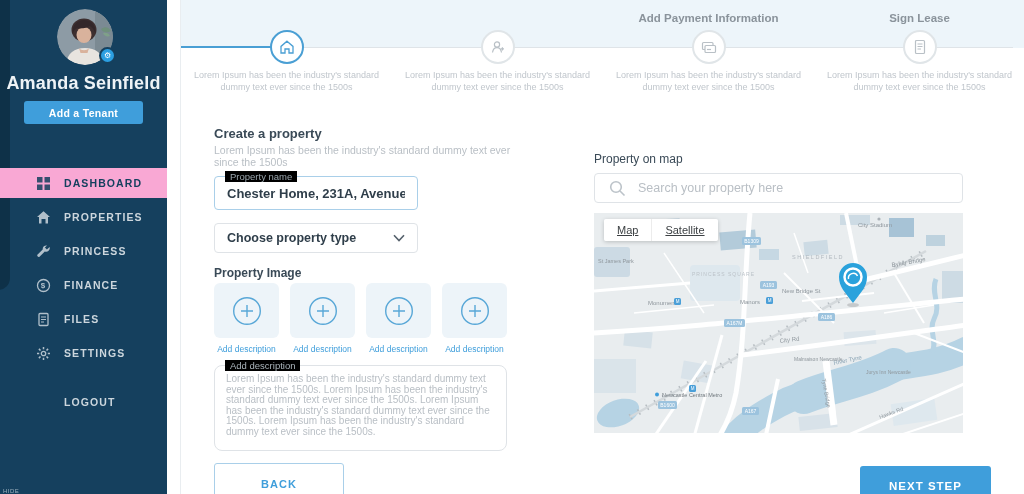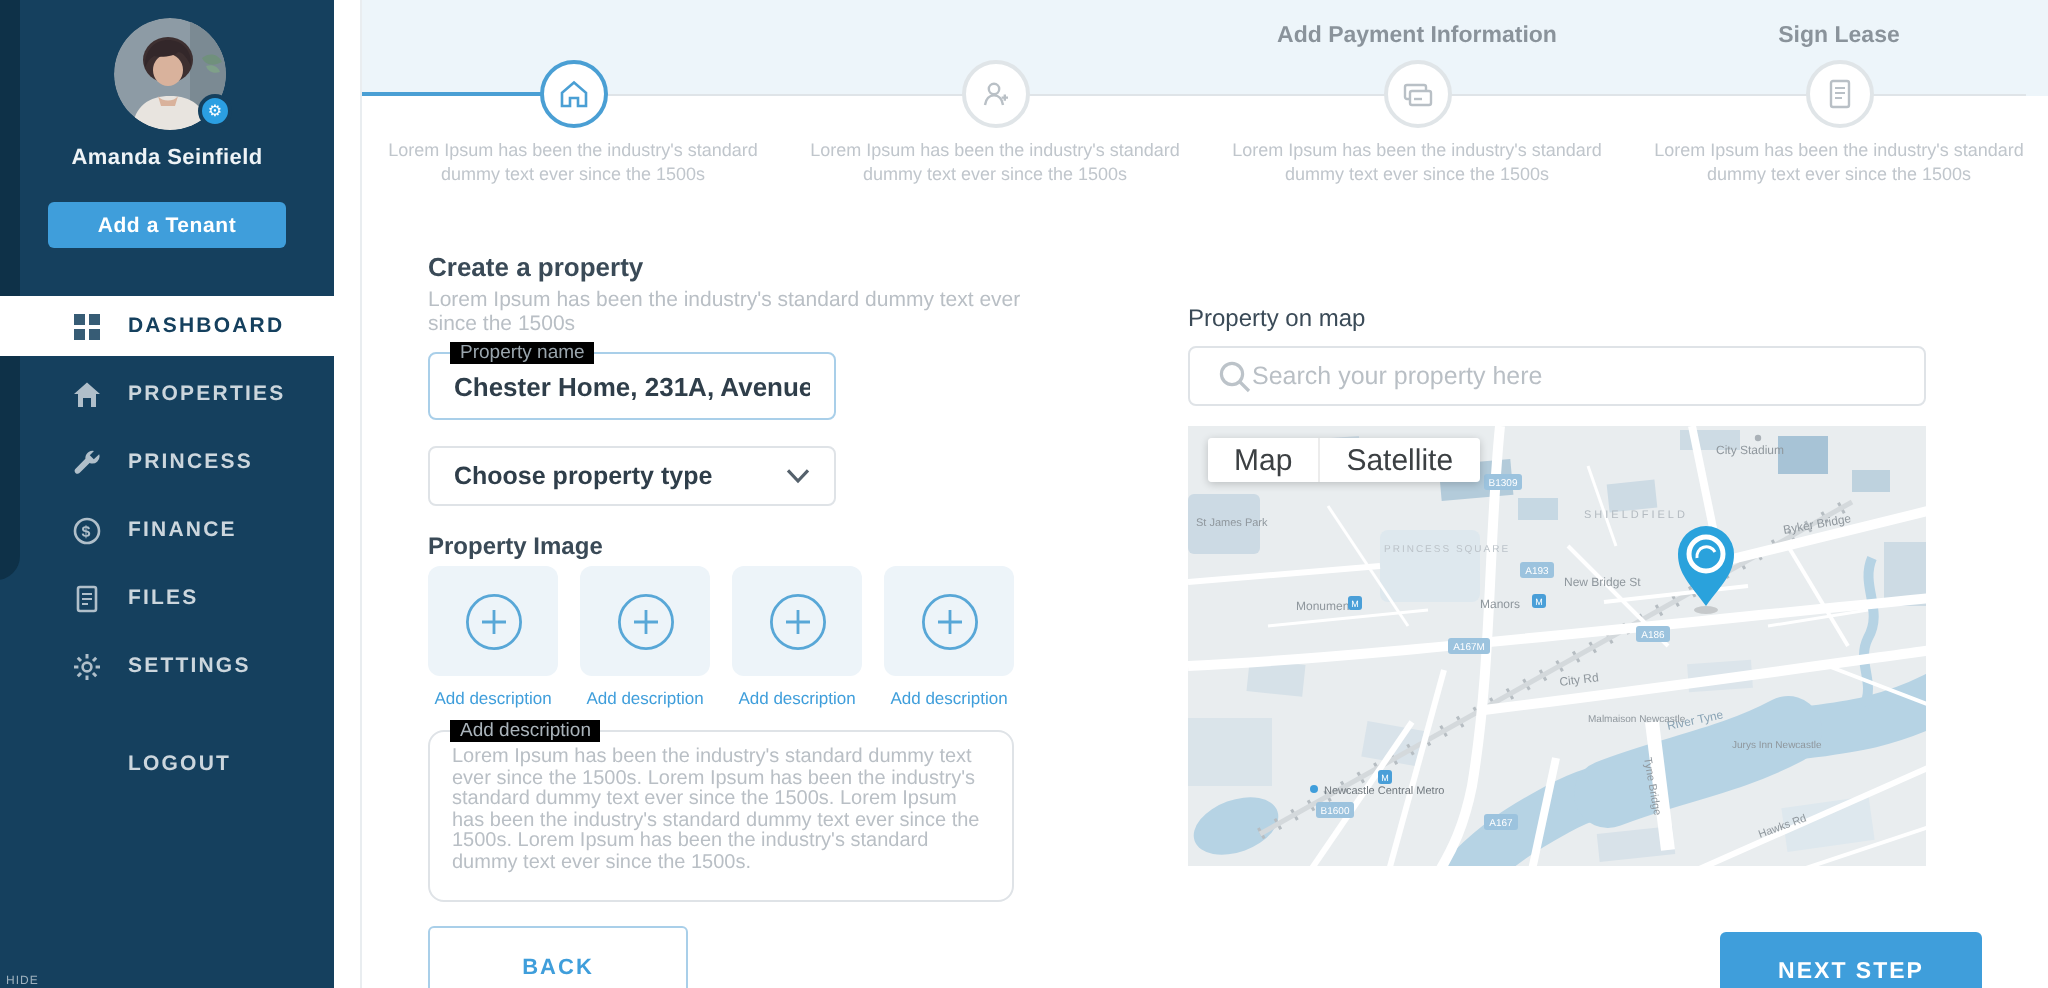--- a/index.html
+++ b/index.html
@@ -11,31 +11,31 @@
   .sidebar { position:absolute; left:0; top:0; width:167px; height:494px;
              background:#15405e; overflow:hidden; z-index:5; }
   .sidebar-deco { position:absolute; left:-8px; top:-30px; width:18px; height:320px;
                   background:#0e3148; border-radius:0 0 18px 9px; }
   .avatar-wrap { position:absolute; left:57px; top:9px; width:56px; height:56px; }
   .avatar-wrap svg { border-radius:50%; display:block; }
   .avatar-badge { position:absolute; right:-3px; bottom:1px; width:17px; height:17px;
                   border-radius:50%; background:#2b9fe2; border:2px solid #15405e;
                   color:#fff; font-size:8px; line-height:13px; text-align:center; cursor:pointer; }
   .user-name { position:absolute; top:73px; left:0; width:167px; text-align:center;
-               color:#eef3f6; font-size:11px; font-weight:bold; letter-spacing:.2px; }
+               color:#eef3f6; font-size:18px; font-weight:bold; letter-spacing:.2px; }
   .add-tenant { position:absolute; left:24px; top:101px; width:119px; height:23px;
                 background:#3f9edb; border:none; border-radius:3px; color:#fff;
                 font-family:inherit; font-size:10.5px; font-weight:bold; letter-spacing:.3px;
                 cursor:pointer; }
   .nav { position:absolute; top:148px; left:0; right:0; }
   .nav-item { height:30px; display:flex; align-items:center; padding-left:36px; gap:13px;
               color:#ccd6dd; font-size:10.5px; font-weight:bold; letter-spacing:1.1px;
               margin-bottom:4px; cursor:pointer; }
   .nav-item .nicon { width:15px; height:15px; flex:0 0 15px; opacity:.85; }
-  .nav-item.active { background:#ffffff; color:#15405e; }
+  .nav-item.active { background:#f9a8d4; color:#15405e;margin-top:20px; }
   .nav-item.logout { padding-left:64px; margin-top:19px; }
   .hide-label { position:absolute; left:3px; bottom:0; font-size:6px; color:#9db0bd;
                 letter-spacing:.5px; cursor:pointer; }
 
   
   .main { position:absolute; left:180px; top:0; width:844px; height:494px;
           background:#fff; border-left:1px solid #e9edf0; }
 
   
   .stepper-band { position:absolute; left:0; top:0; width:100%; height:48px; background:#edf5fa; }
@@ -82,30 +82,30 @@
               background:#fff; border:1px solid #a9cfe9; border-radius:3px; color:#3f9edb;
               font-family:inherit; font-size:11px; font-weight:bold; letter-spacing:1px; cursor:pointer; }
   .next-btn { position:absolute; right:33px; top:466px; width:131px; height:40px;
               background:#3f9edb; border:none; border-radius:3px; color:#fff;
               font-family:inherit; font-size:11.5px; font-weight:bold; letter-spacing:1px; cursor:pointer; }
 
   
   .right-col { position:absolute; left:413px; top:152px; width:369px; }
   .map-title { font-size:12px; font-weight:400; color:#3a4a57; }
   .search-box { margin-top:7px; height:30px; border:1px solid #dfe3e7; border-radius:4px;
-                display:flex; align-items:center; padding-left:14px; background:#fff; }
+                display:flex; align-items:center; gap:12px; padding-left:14px; background:#fff; }
   .search-box input { flex:1; border:0; outline:none; font-family:inherit; font-size:12.5px;
                       color:#44505a; background:transparent; }
   .search-box input::placeholder { color:#b9bfc5; }
   .map-wrap { position:relative; margin-top:10px; width:369px; height:220px; overflow:hidden;
               background:#e9edef; }
   .map-controls { position:absolute; top:6px; left:10px; display:flex; z-index:3;
                   box-shadow:0 1px 4px rgba(0,0,0,.2); border-radius:2px; overflow:hidden; }
   .map-controls button { background:#fff; border:none; height:22px; padding:0 13px;
-                         font-family:inherit; font-size:15px; color:#3c4043; cursor:pointer; }
+                         font-family:inherit; font-size:11px; color:#3c4043; cursor:pointer;text-decoration:underline; }
   .map-controls button:first-child { border-right:1px solid #ececec; }
   .map-svg { position:absolute; inset:0; }
 </style>
 </head>
 <body>
 
 <div class="sidebar">
   <div class="sidebar-deco"></div>
 
   <div class="avatar-wrap">

